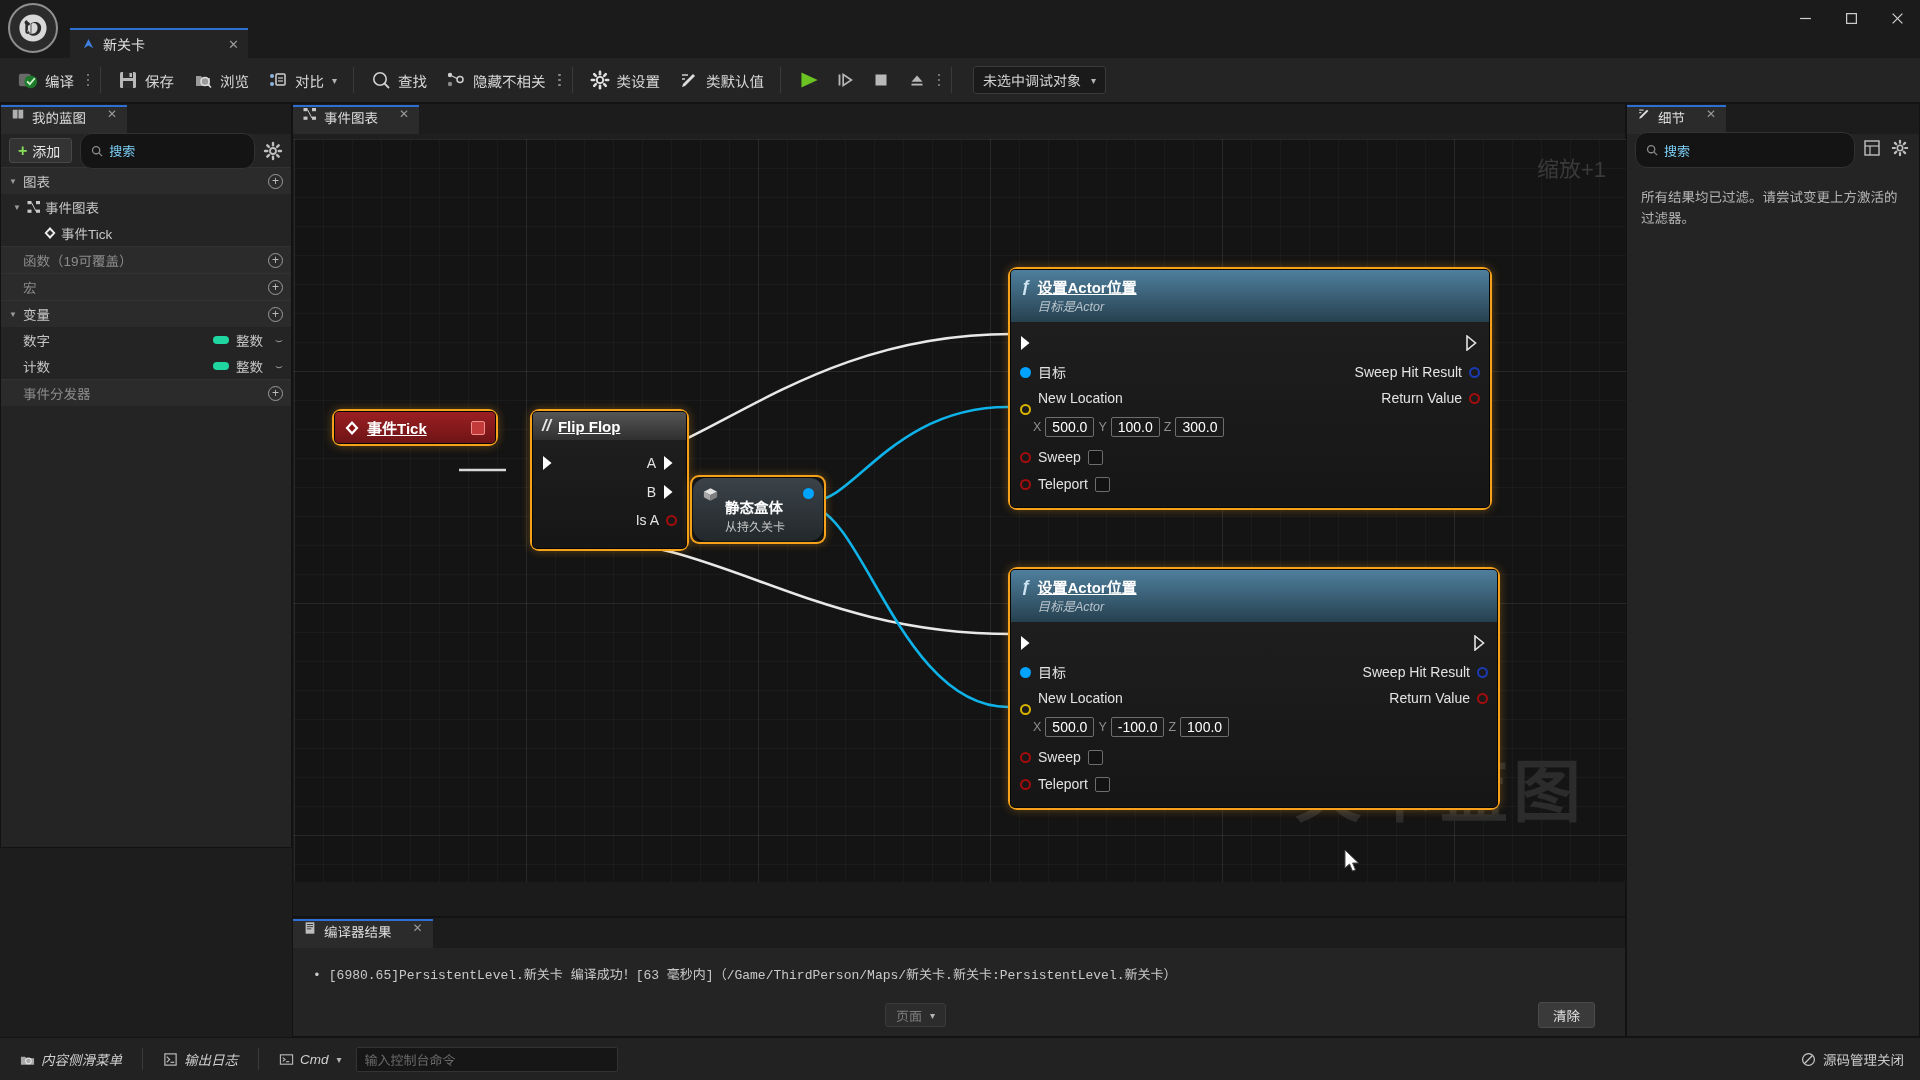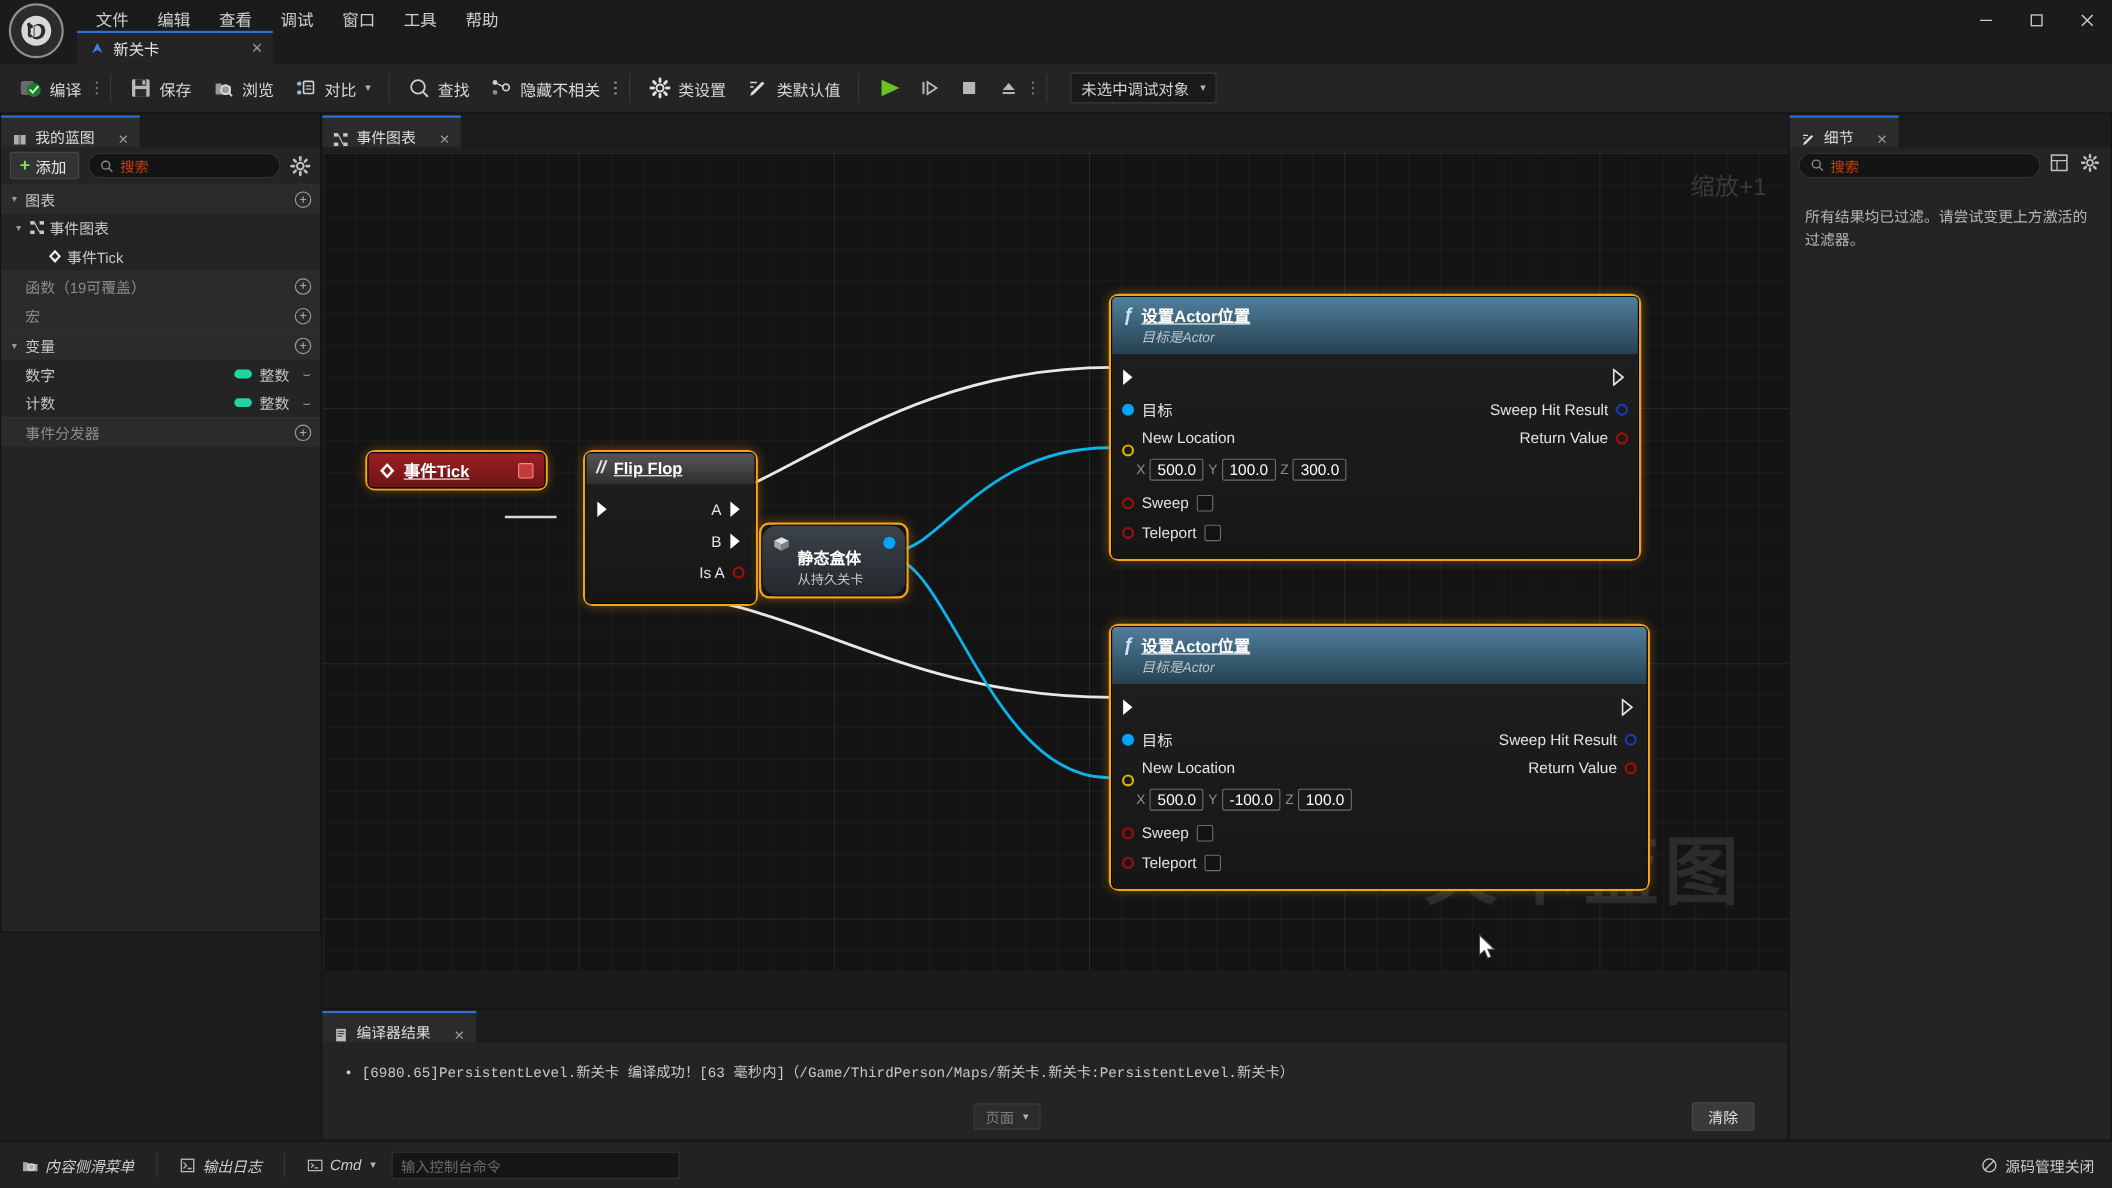--- a/index.html
+++ b/index.html
@@ -70,40 +70,40 @@
   .debug-select {
     margin-left:14px; height:28px; min-width:130px; background:#1a1a1a;
     border:1px solid #3a3a3a; border-radius:3px; display:flex; align-items:center;
     gap:8px; padding:0 9px; font-size:14px; color:#d2d2d2;
   }
 
   
   .panel { position:absolute; background:#242424; border:1px solid #121212; }
   .panel-tabbar { height:30px; background:#1c1c1c; display:flex; align-items:flex-end; }
   .panel-tab {
-    height:29px; background:#2b2b2b; display:flex; align-items:flex-end; gap:7px;
+    height:29px; background:#2b2b2b; display:flex; align-items:flex-start; gap:7px;
     padding:0 10px; font-size:13.5px; color:#dcdcdc; border-top:2px solid #2d6fd3;
   }
   .panel-tab .tab-x { margin-left:14px; color:#9a9a9a; font-size:12px; }
   .panel-tab svg { width:14px; height:14px; }
 
   
   #myblueprint { left:0; top:103px; width:292px; height:745px; }
   .mb-toolrow { height:33px; display:flex; align-items:center; gap:8px; padding:0 8px;
                 background:#242424; }
   .add-btn {
     height:25px; display:flex; align-items:center; gap:5px; padding:0 11px 0 8px;
     background:#333333; border:1px solid #474747; border-radius:3px;
     font-size:14px; color:#e4e4e4;
   }
   .plus-g { color:#86e05a; font-size:16px; font-weight:bold; line-height:1; }
   .search-box {
-    flex:1; height:23px; background:#141414; border:1px solid #323232; border-radius:12px;
+    flex:1; height:36px; background:#141414; border:1px solid #323232; border-radius:12px;
     display:flex; align-items:center; gap:6px; padding:0 10px;
-    font-size:13px; color:#c2410c;
+    font-size:13px; color:#7dd3fc;
   }
   .search-box svg { width:12px; height:12px; flex:none; }
   .gear { width:20px; height:20px; }
   .mb-sep { height:1px; background:#323232; }
   .mb-row {
     height:26px; display:flex; align-items:center; padding:0 8px;
     font-size:13.5px; color:#c6c6c6;
   }
   .mb-row.section { background:#2b2b2b; }
   .mb-row .tri { width:14px; color:#9a9a9a; font-size:8px; }
@@ -231,29 +231,20 @@
 <body>
 
 <div id="app">
 
   <div class="titlebar">
     <div class="ue-logo">
       <svg viewBox="0 0 40 40">
           <path d="M20 4c-9 0-16 7-16 16s7 16 16 16 16-7 16-16S29 4 20 4zm-6 9c1.6 0 2.4 1.2 2.4 2.4 0 1-.7 1.8-1.6 1.8-.3 0-.6-.1-.8-.2v8.2c0 .9.5 1.4 1.2 1.4.6 0 1.3-.4 2-1.1V14.6c1.8-1.2 3.8-1.8 5.6-1.8 4.2 0 6.8 2.8 6.8 7 0 5-3.6 9.4-8.6 9.4-3.9 0-7-2.6-7.9-6.4l.9-.4c.9 2.6 2.9 4.3 5.5 4.3 3.4 0 5.9-2.9 5.9-6.9 0-3.3-1.9-5.6-4.7-5.6-1 0-1.9.3-2.6.8v10.5c-1.1 1-2.6 1.7-4 1.7-1.9 0-3.1-1.3-3.1-3.3v-8.7c-.5-.2-.9-.8-.9-1.5 0-1.3 1-2.7 2.9-2.7z" fill="#d8d8d8"></path>
         </svg>
     </div>
-    <div class="menubar">
-      <div class="menu-item">文件</div>
-      <div class="menu-item">编辑</div>
-      <div class="menu-item">查看</div>
-      <div class="menu-item">调试</div>
-      <div class="menu-item">窗口</div>
-      <div class="menu-item">工具</div>
-      <div class="menu-item">帮助</div>
-    </div>
 
     <div class="tabstrip">
       <div class="asset-tab">
         <span class="bp-ico">
           <svg viewBox="0 0 16 16">
               <path d="M3 12 L8 2 L13 12 L8 9 Z" fill="#3f7fe0"></path>
             </svg>
         </span>
         <span>新关卡</span>
         <span class="tab-x">✕</span>

